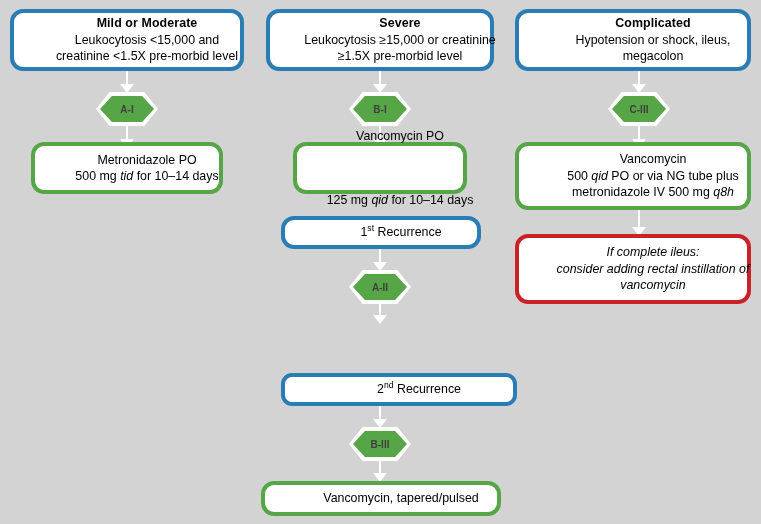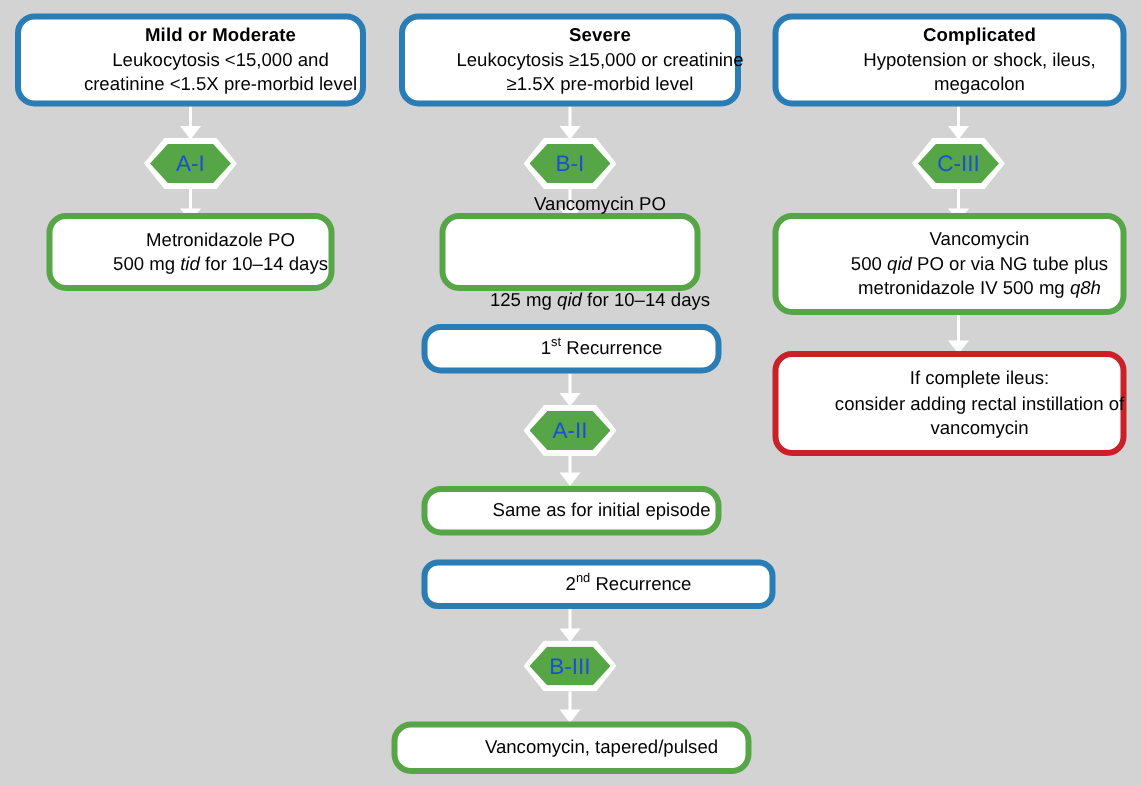--- a/index.html
+++ b/index.html
@@ -35,21 +35,21 @@
     justify-content: center;
     text-align: center;
     color: #000000;
     font-size: 12.4px;
     line-height: 16.5px;
     padding: 2px 6px;
     z-index: 3;
   }
   .node.blue  { border-color: #2a7cb5; }
   .node.green { border-color: #56a647; }
-  .node.red   { border-color: #ca2028; }
+  .node.red   { border-color: #ca2028; font-style: italic; }
 
   .node .title {
     font-weight: bold;
     letter-spacing: .1px;
   }
   .node .line { white-space: nowrap; padding-left: 40px; }
   .node i { font-style: italic; }
   .node sup {
     font-size: 8.6px;
     vertical-align: super;
@@ -103,23 +103,23 @@
     height: calc(100% - 8px);
   }
   .badge .blabel {
     position: absolute;
     left: 0; top: 0;
     width: 100%;
     height: 100%;
     display: flex;
     align-items: center;
     justify-content: center;
-    font-size: 15px;
-    font-weight: normal;
-    color: #1d4ed8;
+    font-size: 10px;
+    font-weight: bold;
+    color: #404040;
     z-index: 5;
   }
 </style>
 </head>
 <body>
 
 <div id="canvas">
 
   <div class="node blue" style="left:10px; top:9px; width:234px; height:62px;">
     <div class="title line">Mild or Moderate</div>
@@ -188,23 +188,20 @@
     <div class="outer"></div>
     <div class="inner"></div>
     <div class="blabel">A-II</div>
   </div>
 
   <div class="arrow" style="left:373px; top:304px; height:20px;">
     <div class="stem"></div>
     <div class="head"></div>
   </div>
 
-  <div class="node green" style="left:281px; top:324px; width:200px; height:33px;">
-    <div class="line">Same as for initial episode</div>
-  </div>
 
   <div class="node blue" style="left:281px; top:373px; width:236px; height:33px;border-radius:11px;">
     <div class="line"><span>2</span><sup>nd</sup><span> Recurrence</span></div>
   </div>
 
   <div class="arrow" style="left:373px; top:406px; height:22px;">
     <div class="stem"></div>
     <div class="head"></div>
   </div>
 

